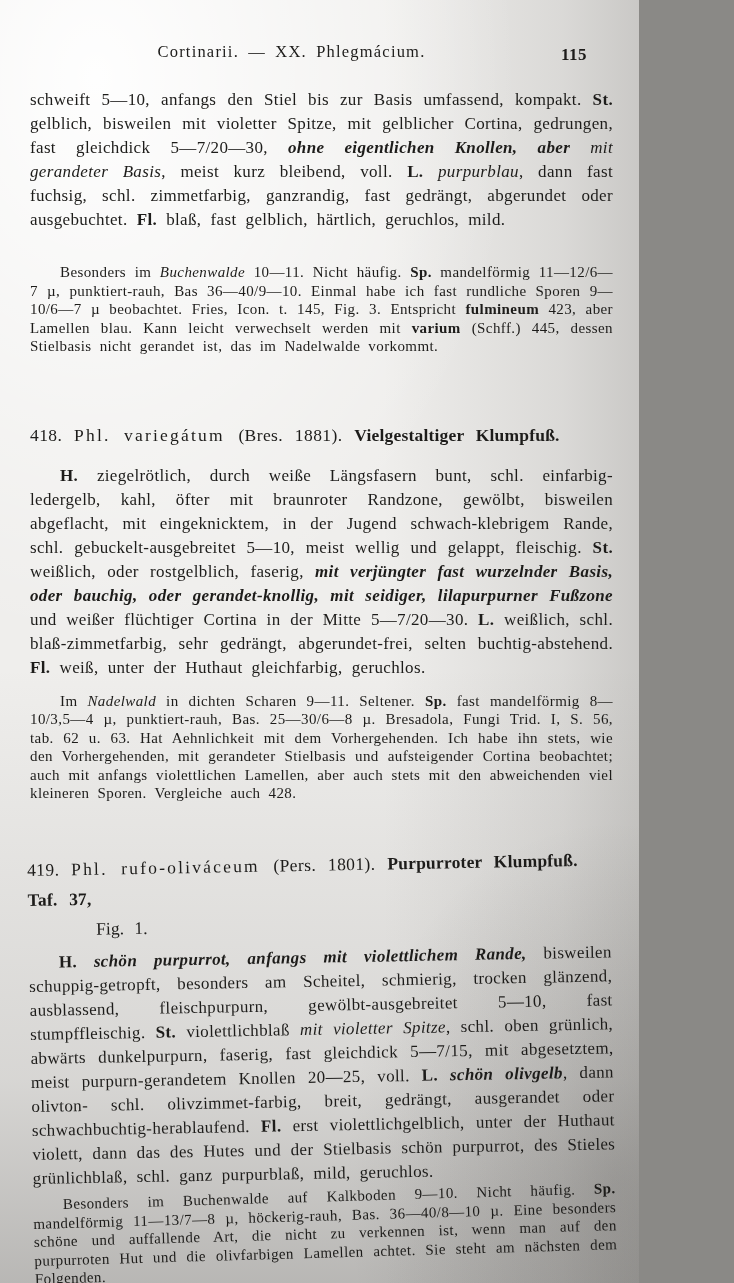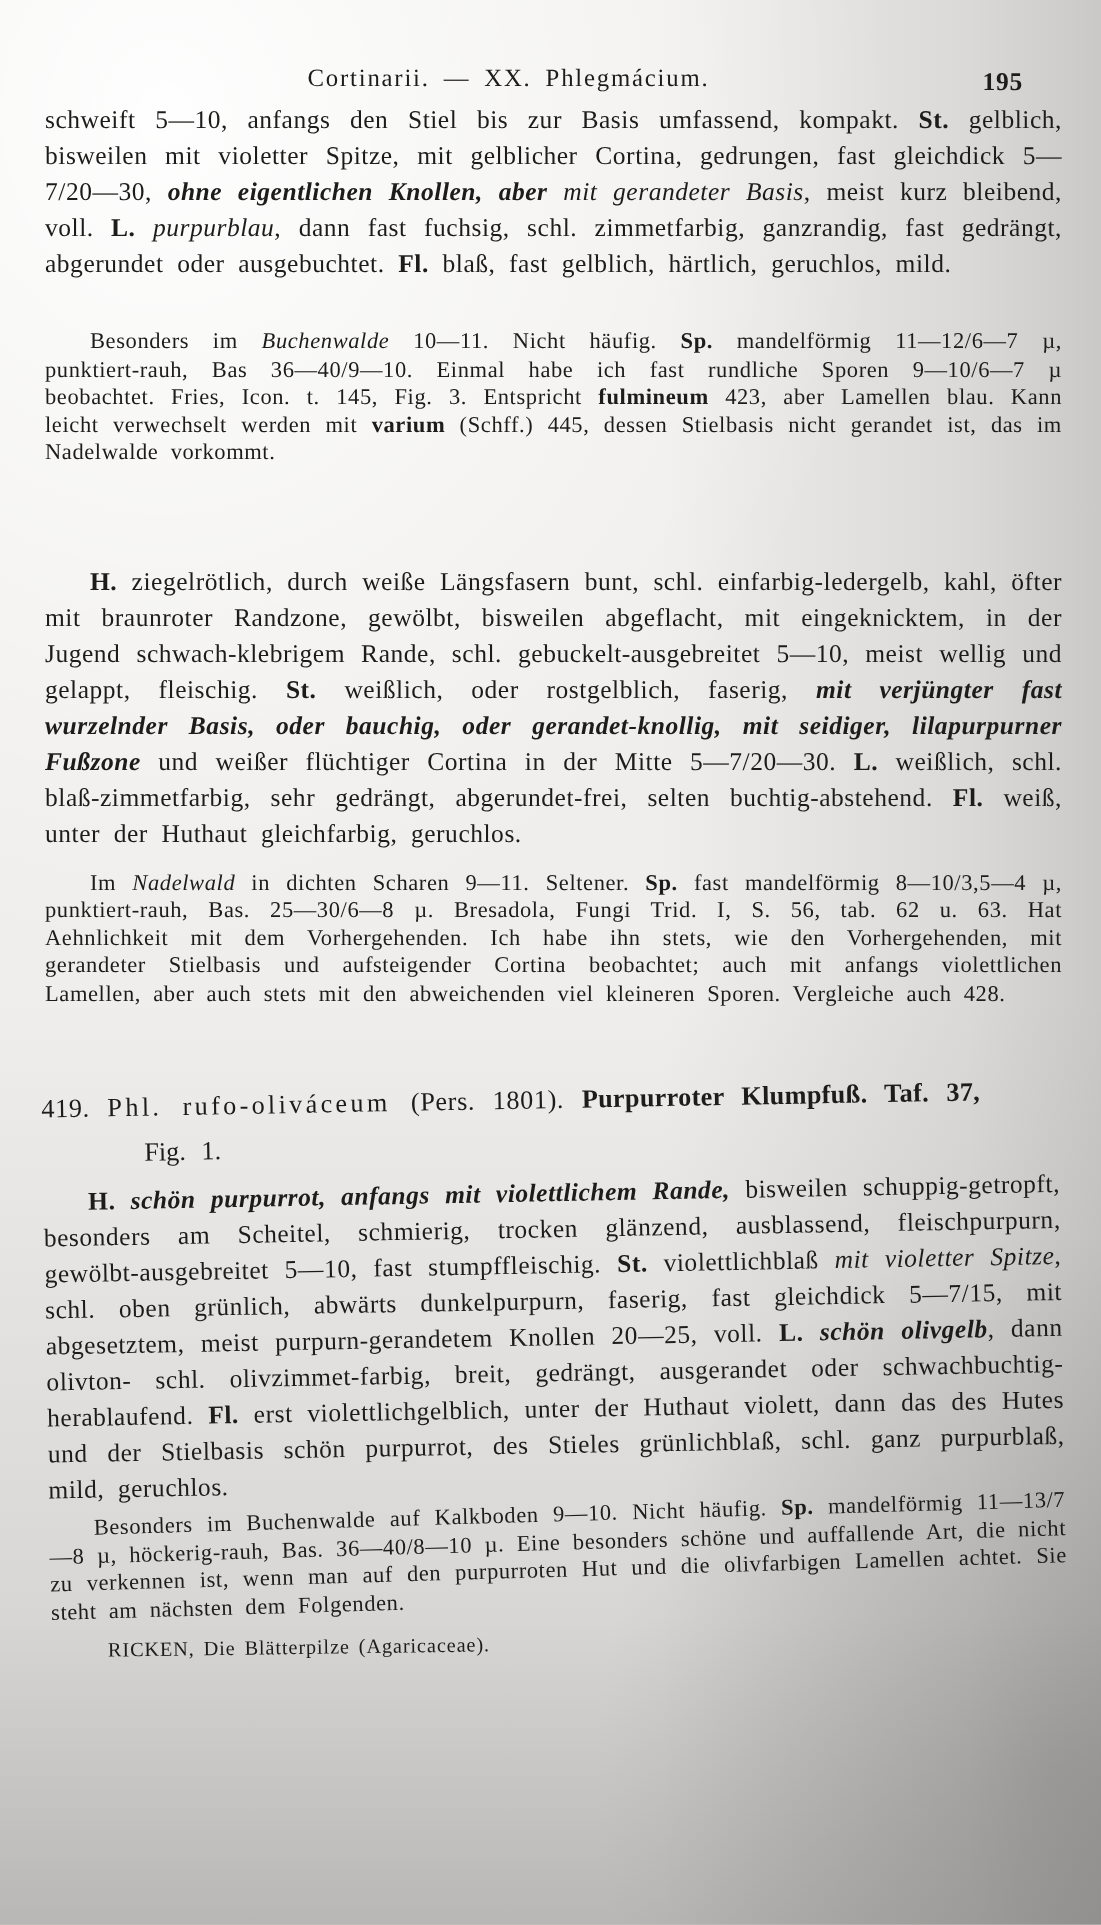--- a/index.html
+++ b/index.html
@@ -3,21 +3,21 @@
 <meta charset="utf-8">
 <style>
   html,body{margin:0;padding:0;}
   body{
     width:734px;height:1283px;overflow:hidden;
     font-family:"Liberation Serif","DejaVu Serif",serif;
     background:#8a8986;
   }
   .page{
     position:relative;box-sizing:border-box;
-    width:734px;height:1283px;overflow:hidden;
+    width:639px;height:1283px;overflow:hidden;
     padding:40px 26px 0 30px;
     color:#1d1c1a;
     background:
       radial-gradient(120% 80% at 15% 6%, rgba(255,255,255,0.95), rgba(255,255,255,0) 55%),
       linear-gradient(to right, rgba(92,90,86,0) 60%, rgba(92,90,86,0.14) 88%, rgba(70,68,64,0.22) 100%),
       linear-gradient(to bottom, rgba(92,90,86,0) 52%, rgba(92,90,86,0.16) 84%, rgba(58,56,53,0.30) 100%),
       radial-gradient(60% 40% at 96% 92%, rgba(40,38,36,0.18), rgba(40,38,36,0) 70%),
       #efeeec;
   }
   
@@ -51,46 +51,47 @@
   .colophon{
     margin:8px 0 0 0;padding-left:42px;
     font-size:13.5px;letter-spacing:0.6px;word-spacing:2px;
   }
   
   .r-b{font-weight:bold;}
   .r-i{font-style:italic;}
   .r-bi{font-weight:bold;font-style:italic;}
   .r-sp{letter-spacing:2.2px;}
   
-  .sec-417 .main{margin-top:4px;}
+  .sec-417 .main{margin-top:24px;}
   .sec-417 .small{margin-top:31px;}
   .sec-418{display:block;margin-top:64px;}
   .sec-418 .main{margin-top:14px;}
   .sec-418 .small{margin-top:12px;}
   .sec-419{display:block;margin-top:52px;transform:rotate(-1.05deg);transform-origin:0 40%;}
   .sec-419 .main{margin-top:6px;}
   .sec-419 .small{margin-top:5px;transform:rotate(-0.6deg);transform-origin:0 50%;}
   .colophon{transform:rotate(-0.8deg);transform-origin:0 50%;}
 </style>
 </head>
 <body>
 
 <main class="page">
 
   <header class="pagehead">
     <h1 class="runhead">Cortinarii. — XX. Phlegmácium.</h1>
-    <span class="pagenum">195</span>
+    <span class="pagenum">115</span>
   </header>
 
   <section class="sec-417">
     <p class="main"><span>schweift 5—10, anfangs den Stiel bis zur Basis umfassend, kompakt. </span><span class="r-b">St.</span><span> gelblich, bisweilen mit violetter Spitze, mit gelblicher Cortina, gedrungen, fast gleichdick 5—7/20—30, </span><span class="r-bi">ohne eigentlichen Knollen, aber </span><span class="r-i">mit gerandeter Basis</span><span>, meist kurz bleibend, voll. </span><span class="r-b">L.</span><span class="r-i"> purpurblau</span><span>, dann fast fuchsig, schl. zimmetfarbig, ganzrandig, fast gedrängt, abgerundet oder ausgebuchtet. </span><span class="r-b">Fl.</span><span> blaß, fast gelblich, härtlich, geruchlos, mild.</span></p>
     <p class="small indent"><span>Besonders im </span><span class="r-i">Buchenwalde</span><span> 10—11. Nicht häufig. </span><span class="r-b">Sp.</span><span> mandelförmig 11—12/6—7 µ, punktiert-rauh, Bas 36—40/9—10. Einmal habe ich fast rundliche Sporen 9—10/6—7 µ beobachtet. Fries, Icon. t. 145, Fig. 3. Entspricht </span><span class="r-b">fulmineum</span><span> 423, aber Lamellen blau. Kann leicht verwechselt werden mit </span><span class="r-b">varium</span><span> (Schff.) 445, dessen Stielbasis nicht gerandet ist, das im Nadelwalde vorkommt.</span></p>
   </section>
 
   <section class="sec-418">
+    <h2 class="entryhead"><span>418. </span><span class="r-sp">Phl. variegátum </span><span>(Bres. 1881). </span><span class="r-b">Vielgestaltiger Klumpfuß.</span></h2>
     <p class="main indent"><span class="r-b">H.</span><span> ziegelrötlich, durch weiße Längsfasern bunt, schl. einfarbig-ledergelb, kahl, öfter mit braunroter Randzone, gewölbt, bisweilen abgeflacht, mit eingeknicktem, in der Jugend schwach-klebrigem Rande, schl. gebuckelt-ausgebreitet 5—10, meist wellig und gelappt, fleischig. </span><span class="r-b">St.</span><span> weißlich, oder rostgelblich, faserig, </span><span class="r-bi">mit verjüngter fast wurzelnder Basis, oder bauchig, oder gerandet-knollig, mit seidiger, lilapurpurner Fußzone</span><span> und weißer flüchtiger Cortina in der Mitte 5—7/20—30. </span><span class="r-b">L.</span><span> weißlich, schl. blaß-zimmetfarbig, sehr gedrängt, abgerundet-frei, selten buchtig-abstehend. </span><span class="r-b">Fl.</span><span> weiß, unter der Huthaut gleichfarbig, geruchlos.</span></p>
     <p class="small indent"><span>Im </span><span class="r-i">Nadelwald</span><span> in dichten Scharen 9—11. Seltener. </span><span class="r-b">Sp.</span><span> fast mandelförmig 8—10/3,5—4 µ, punktiert-rauh, Bas. 25—30/6—8 µ. Bresadola, Fungi Trid. I, S. 56, tab. 62 u. 63. Hat Aehnlichkeit mit dem Vorhergehenden. Ich habe ihn stets, wie den Vorhergehenden, mit gerandeter Stielbasis und aufsteigender Cortina beobachtet; auch mit anfangs violettlichen Lamellen, aber auch stets mit den abweichenden viel kleineren Sporen. Vergleiche auch 428.</span></p>
   </section>
 
   <section class="sec-419">
     <h2 class="entryhead"><span>419. </span><span class="r-sp">Phl. rufo-oliváceum </span><span>(Pers. 1801). </span><span class="r-b">Purpurroter Klumpfuß. Taf. 37,</span></h2>
     <div class="headline2">Fig. 1.</div>
     <p class="main indent"><span class="r-b">H.</span><span class="r-bi"> schön purpurrot, anfangs mit violettlichem Rande,</span><span> bisweilen schuppig-getropft, besonders am Scheitel, schmierig, trocken glänzend, ausblassend, fleischpurpurn, gewölbt-ausgebreitet 5—10, fast stumpffleischig. </span><span class="r-b">St.</span><span> violettlichblaß </span><span class="r-i">mit violetter Spitze</span><span>, schl. oben grünlich, abwärts dunkelpurpurn, faserig, fast gleichdick 5—7/15, mit abgesetztem, meist purpurn-gerandetem Knollen 20—25, voll. </span><span class="r-b">L.</span><span class="r-bi"> schön olivgelb</span><span>, dann olivton- schl. olivzimmet-farbig, breit, gedrängt, ausgerandet oder schwachbuchtig-herablaufend. </span><span class="r-b">Fl.</span><span> erst violettlichgelblich, unter der Huthaut violett, dann das des Hutes und der Stielbasis schön purpurrot, des Stieles grünlichblaß, schl. ganz purpurblaß, mild, geruchlos.</span></p>
     <p class="small indent"><span>Besonders im Buchenwalde auf Kalkboden 9—10. Nicht häufig. </span><span class="r-b">Sp.</span><span> mandelförmig 11—13/7—8 µ, höckerig-rauh, Bas. 36—40/8—10 µ. Eine besonders schöne und auffallende Art, die nicht zu verkennen ist, wenn man auf den purpurroten Hut und die olivfarbigen Lamellen achtet. Sie steht am nächsten dem Folgenden.</span></p>
   </section>

